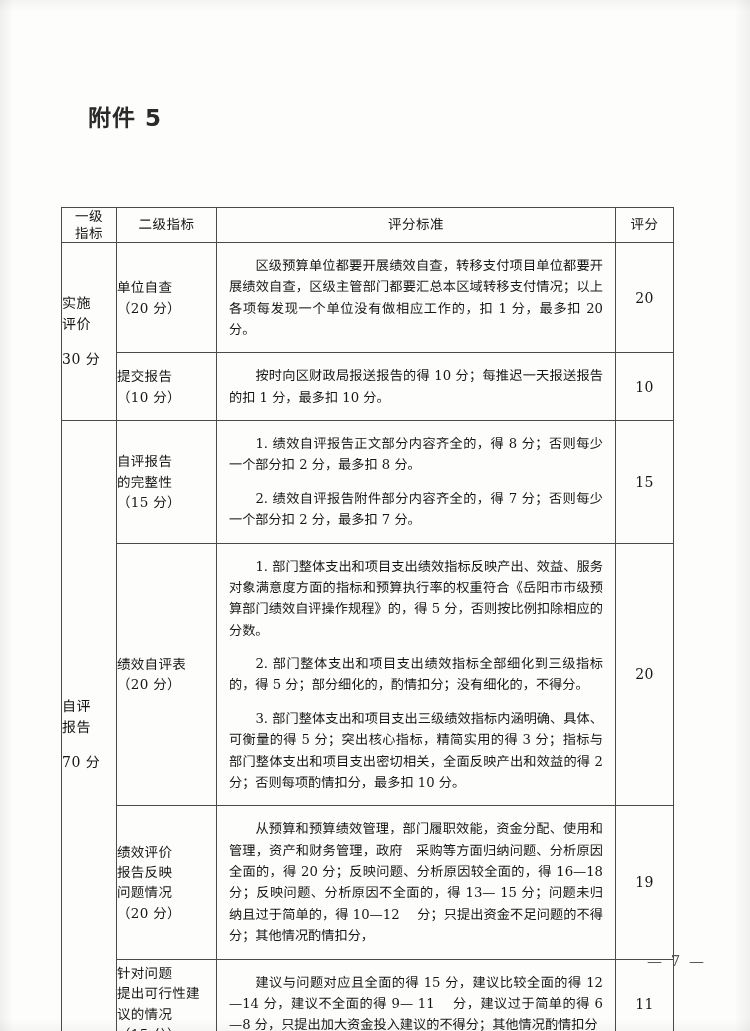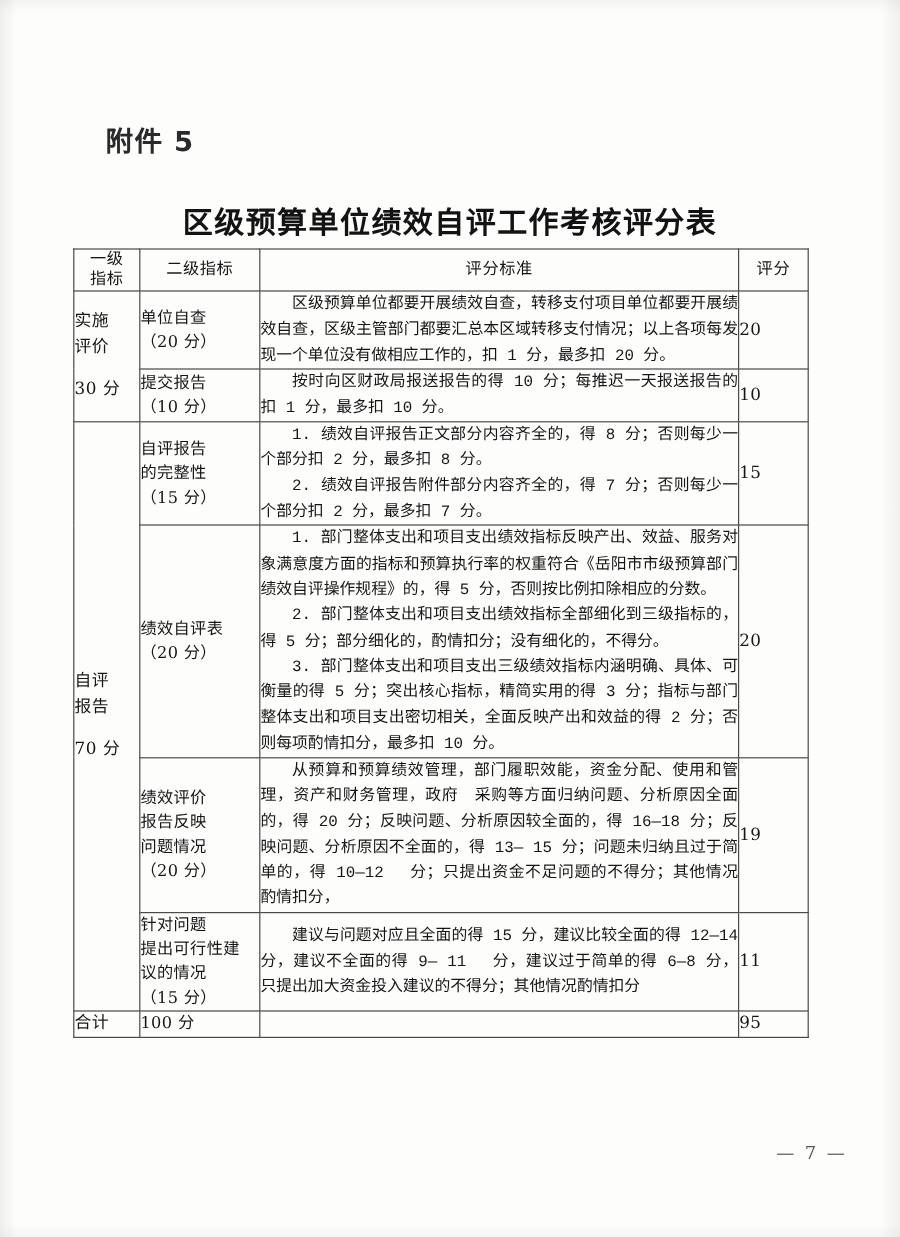--- a/index.html
+++ b/index.html
@@ -105,27 +105,26 @@
   }
 
   .cell-std {
     text-align: justify;
     text-justify: inter-ideograph;
     font-size: 13.2px;
     line-height: 1.62;
     padding: 7px 9px 7px 8px;
   }
   .cell-std p {
-    margin: 0;
+    margin: 12px;
     text-indent: 2em;
-    font-family: Liberation Mono, monospace;
   }
 
   .cell-score {
-    text-align: left;
+    text-align: center;
     font-size: 14px;
     letter-spacing: 0.3px;
   }
 
   .page-number {
     position: absolute;
     right: 44px;
     top: 952px;
     font-family: "DejaVu Serif", "Liberation Serif", serif;
     font-size: 15px;
@@ -136,21 +135,20 @@
 </style>
 </head>
 <body>
 
 <div class="page"></div>
 
 <div class="content">
 
   <div class="attachment-label">附件 5</div>
 
-  <div class="doc-title">区级预算单位绩效自评工作考核评分表</div>
 
   <table class="score-table">
     <colgroup>
       <col class="c-l1">
         <col class="c-l2">
         <col class="c-std">
         <col class="c-score">
     </colgroup>
     <thead>
       <tr>

